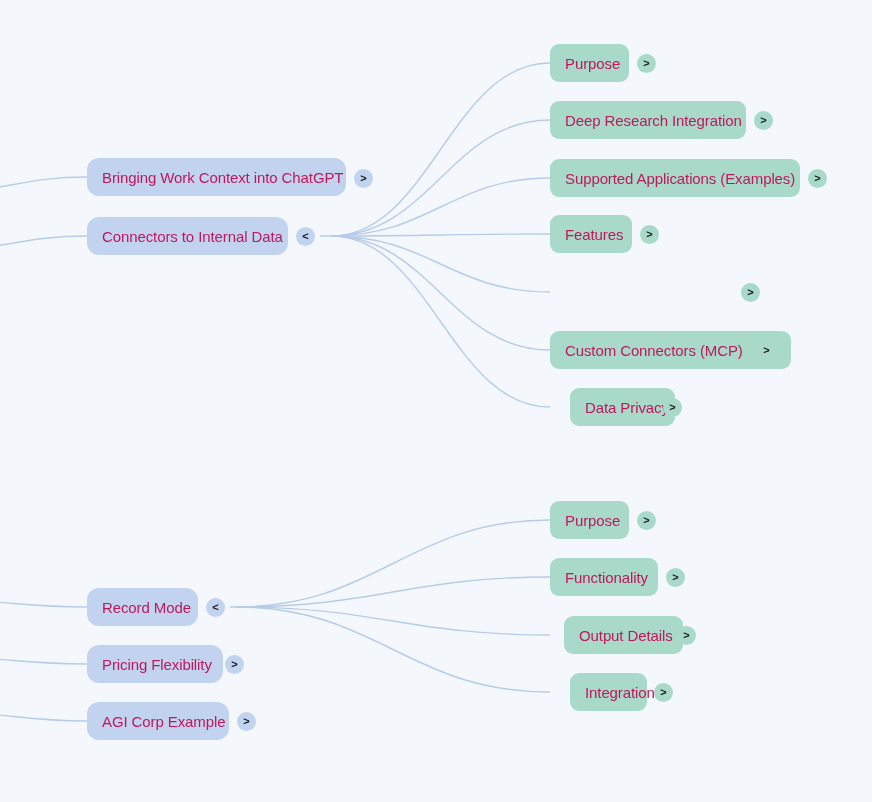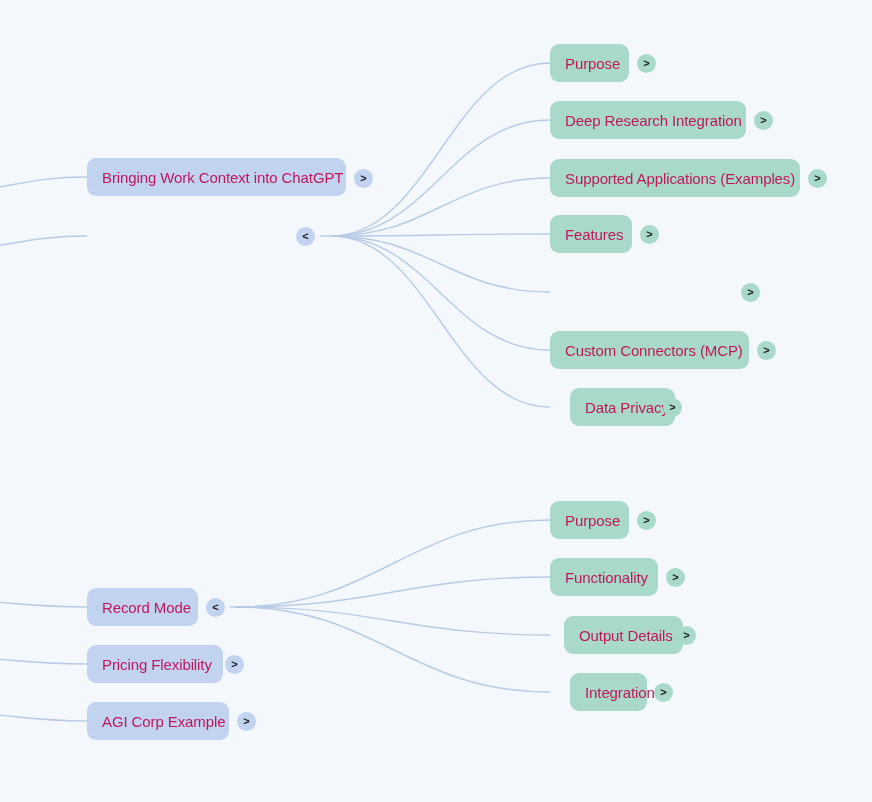--- a/index.html
+++ b/index.html
@@ -39,20 +39,21 @@
     padding: 2px 15px;
     box-sizing: border-box;
     white-space: nowrap;
     font-size: 15px;
     letter-spacing: -0.1px;
     color: #be185d;
     cursor: pointer;
   }
   .node.blue {
     background: #c2d3ef;
+    border-radius: 12px;
   }
   .node.green {
     background: #a9dac9;
   }
   .node-label {
     line-height: 1;
   }
   .toggle {
     position: absolute;
     width: 19px;
@@ -96,39 +97,42 @@
       <path d="M -60 192 C 6.150000000000006 192, 20.849999999999994 177, 87 177" fill="none" stroke="#b8cbe6" stroke-width="1.4"></path>
       <path d="M -60 250 C 6.150000000000006 250, 20.849999999999994 236, 87 236" fill="none" stroke="#b8cbe6" stroke-width="1.4"></path>
       <path d="M -60 600 C 6.150000000000006 600, 20.849999999999994 607, 87 607" fill="none" stroke="#b8cbe6" stroke-width="1.4"></path>
       <path d="M -60 657 C 6.150000000000006 657, 20.849999999999994 664, 87 664" fill="none" stroke="#b8cbe6" stroke-width="1.4"></path>
       <path d="M -60 712 C 6.150000000000006 712, 20.849999999999994 721, 87 721" fill="none" stroke="#b8cbe6" stroke-width="1.4"></path>
     </svg>
 <div class="node blue" style="left: 87px; top: 158px; width: 259px;">
       <span class="node-label">Bringing Work Context into ChatGPT</span>
     </div>
     <div class="toggle blue" style="left: 354px; top: 169px;">&gt;</div>
+    <div class="node blue" style="left: 87px; top: 217px; width: 201px;">
+      <span class="node-label">Connectors to Internal Data</span>
+    </div>
     <div class="toggle blue" style="left: 296px; top: 227px;">&lt;</div>
     <div class="node green" style="left: 550px; top: 44px; width: 79px;">
       <span class="node-label">Purpose</span>
     </div>
     <div class="toggle green" style="left: 637px; top: 54px;">&gt;</div>
     <div class="node green" style="left: 550px; top: 101px; width: 196px;">
       <span class="node-label">Deep Research Integration</span>
     </div>
     <div class="toggle green" style="left: 754px; top: 111px;">&gt;</div>
     <div class="node green" style="left: 550px; top: 159px; width: 250px;">
       <span class="node-label">Supported Applications (Examples)</span>
     </div>
     <div class="toggle green" style="left: 808px; top: 169px;">&gt;</div>
     <div class="node green" style="left: 550px; top: 215px; width: 82px;">
       <span class="node-label">Features</span>
     </div>
     <div class="toggle green" style="left: 640px; top: 225px;">&gt;</div>
     <div class="toggle green" style="left: 741px; top: 283px;">&gt;</div>
-    <div class="node green" style="left: 550px; top: 331px; width: 199px;">
+    <div class="node green" style="left: 550px; top: 331px; width: 241px;">
       <span class="node-label">Custom Connectors (MCP)</span>
     </div>
     <div class="toggle green" style="left: 757px; top: 341px;">&gt;</div>
     <div class="node green" style="left: 550px; top: 388px; width: 105px; margin-left: 20px;">
       <span class="node-label">Data Privacy</span>
     </div>
     <div class="toggle green" style="left: 663px; top: 398px;">&gt;</div>
     <div class="node blue" style="left: 87px; top: 588px; width: 111px;">
       <span class="node-label">Record Mode</span>
     </div>

